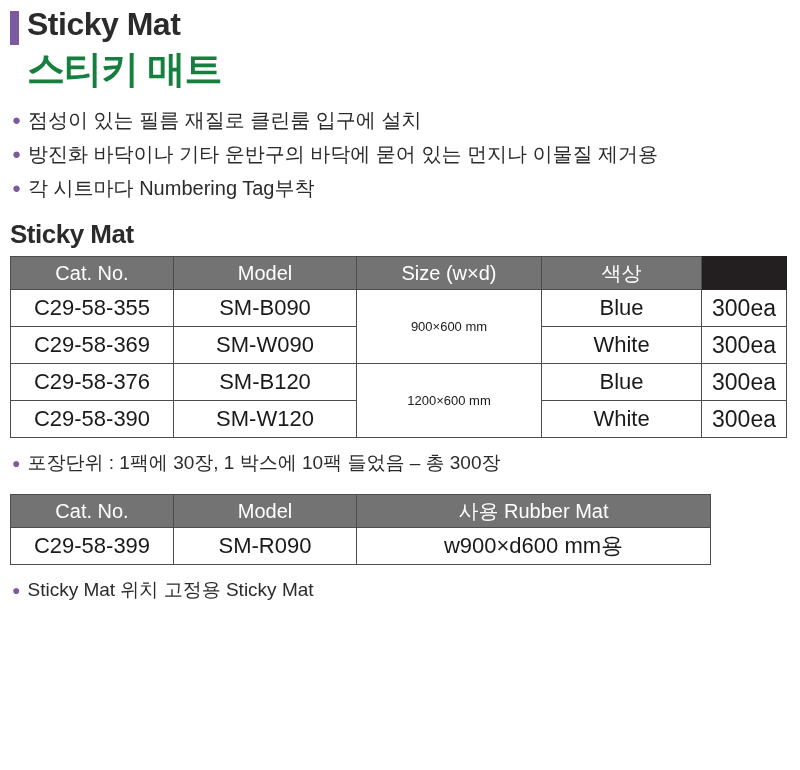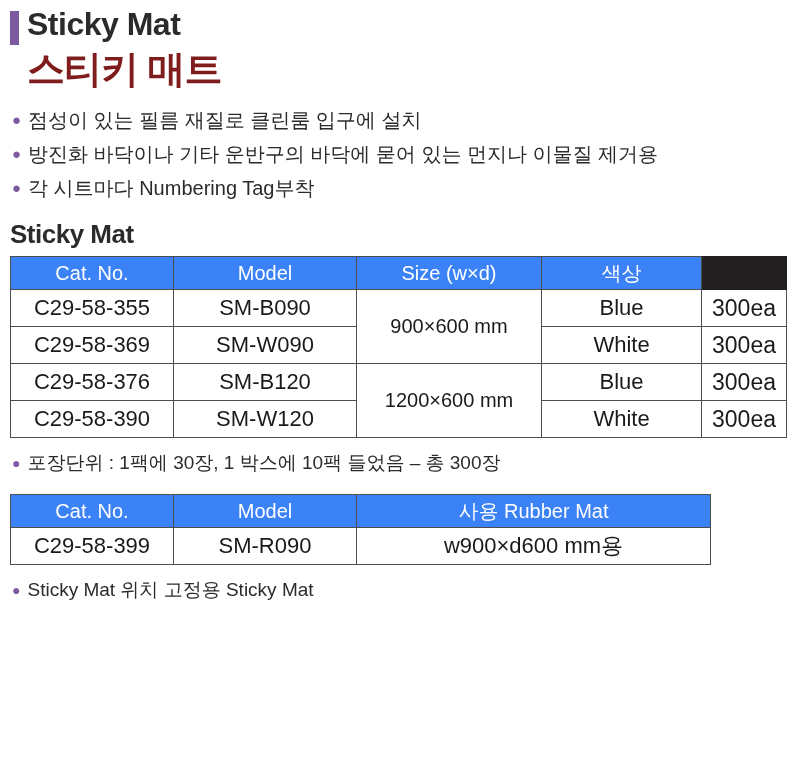--- a/index.html
+++ b/index.html
@@ -42,21 +42,21 @@
     letter-spacing: -0.5px;
     line-height: 36px;
     color: #2b2b2b;
   }
   .title-ko {
     font-size: 38px;
     font-weight: bold;
     letter-spacing: -1px;
     line-height: 44px;
     margin: 2px 0 8px 27px;
-    color: #7f1d1d;
+    color: #15803d;
   }
 
   
   .bullets {
     margin: 12px 0 0 12px;
   }
   .bullet {
     display: flex;
     align-items: flex-start;
     font-size: 20px;
@@ -92,35 +92,35 @@
   th, td {
     border: 1px solid #4d4d4d;
     text-align: center;
     font-size: 22px;
     color: #1a1a1a;
     padding: 0;
     height: 36px;
     background: #ffffff;
   }
   thead th {
-    background: #3b82f6;
+    background: #737373;
     color: #ffffff;
     font-weight: normal;
     font-size: 20px;
     height: 32px;
   }
   thead th.dark {
     background: #231f20;
     border-color: #231f20;
   }
   td.qty {
     font-size: 23px;
   }
   td.size {
-    font-size: 20px;
+    font-size: 13px;
   }
 
   
   .note {
     display: flex;
     align-items: flex-start;
     font-size: 19px;
     line-height: 30px;
     margin: 10px 0 0 12px;
     color: #2b2b2b;

